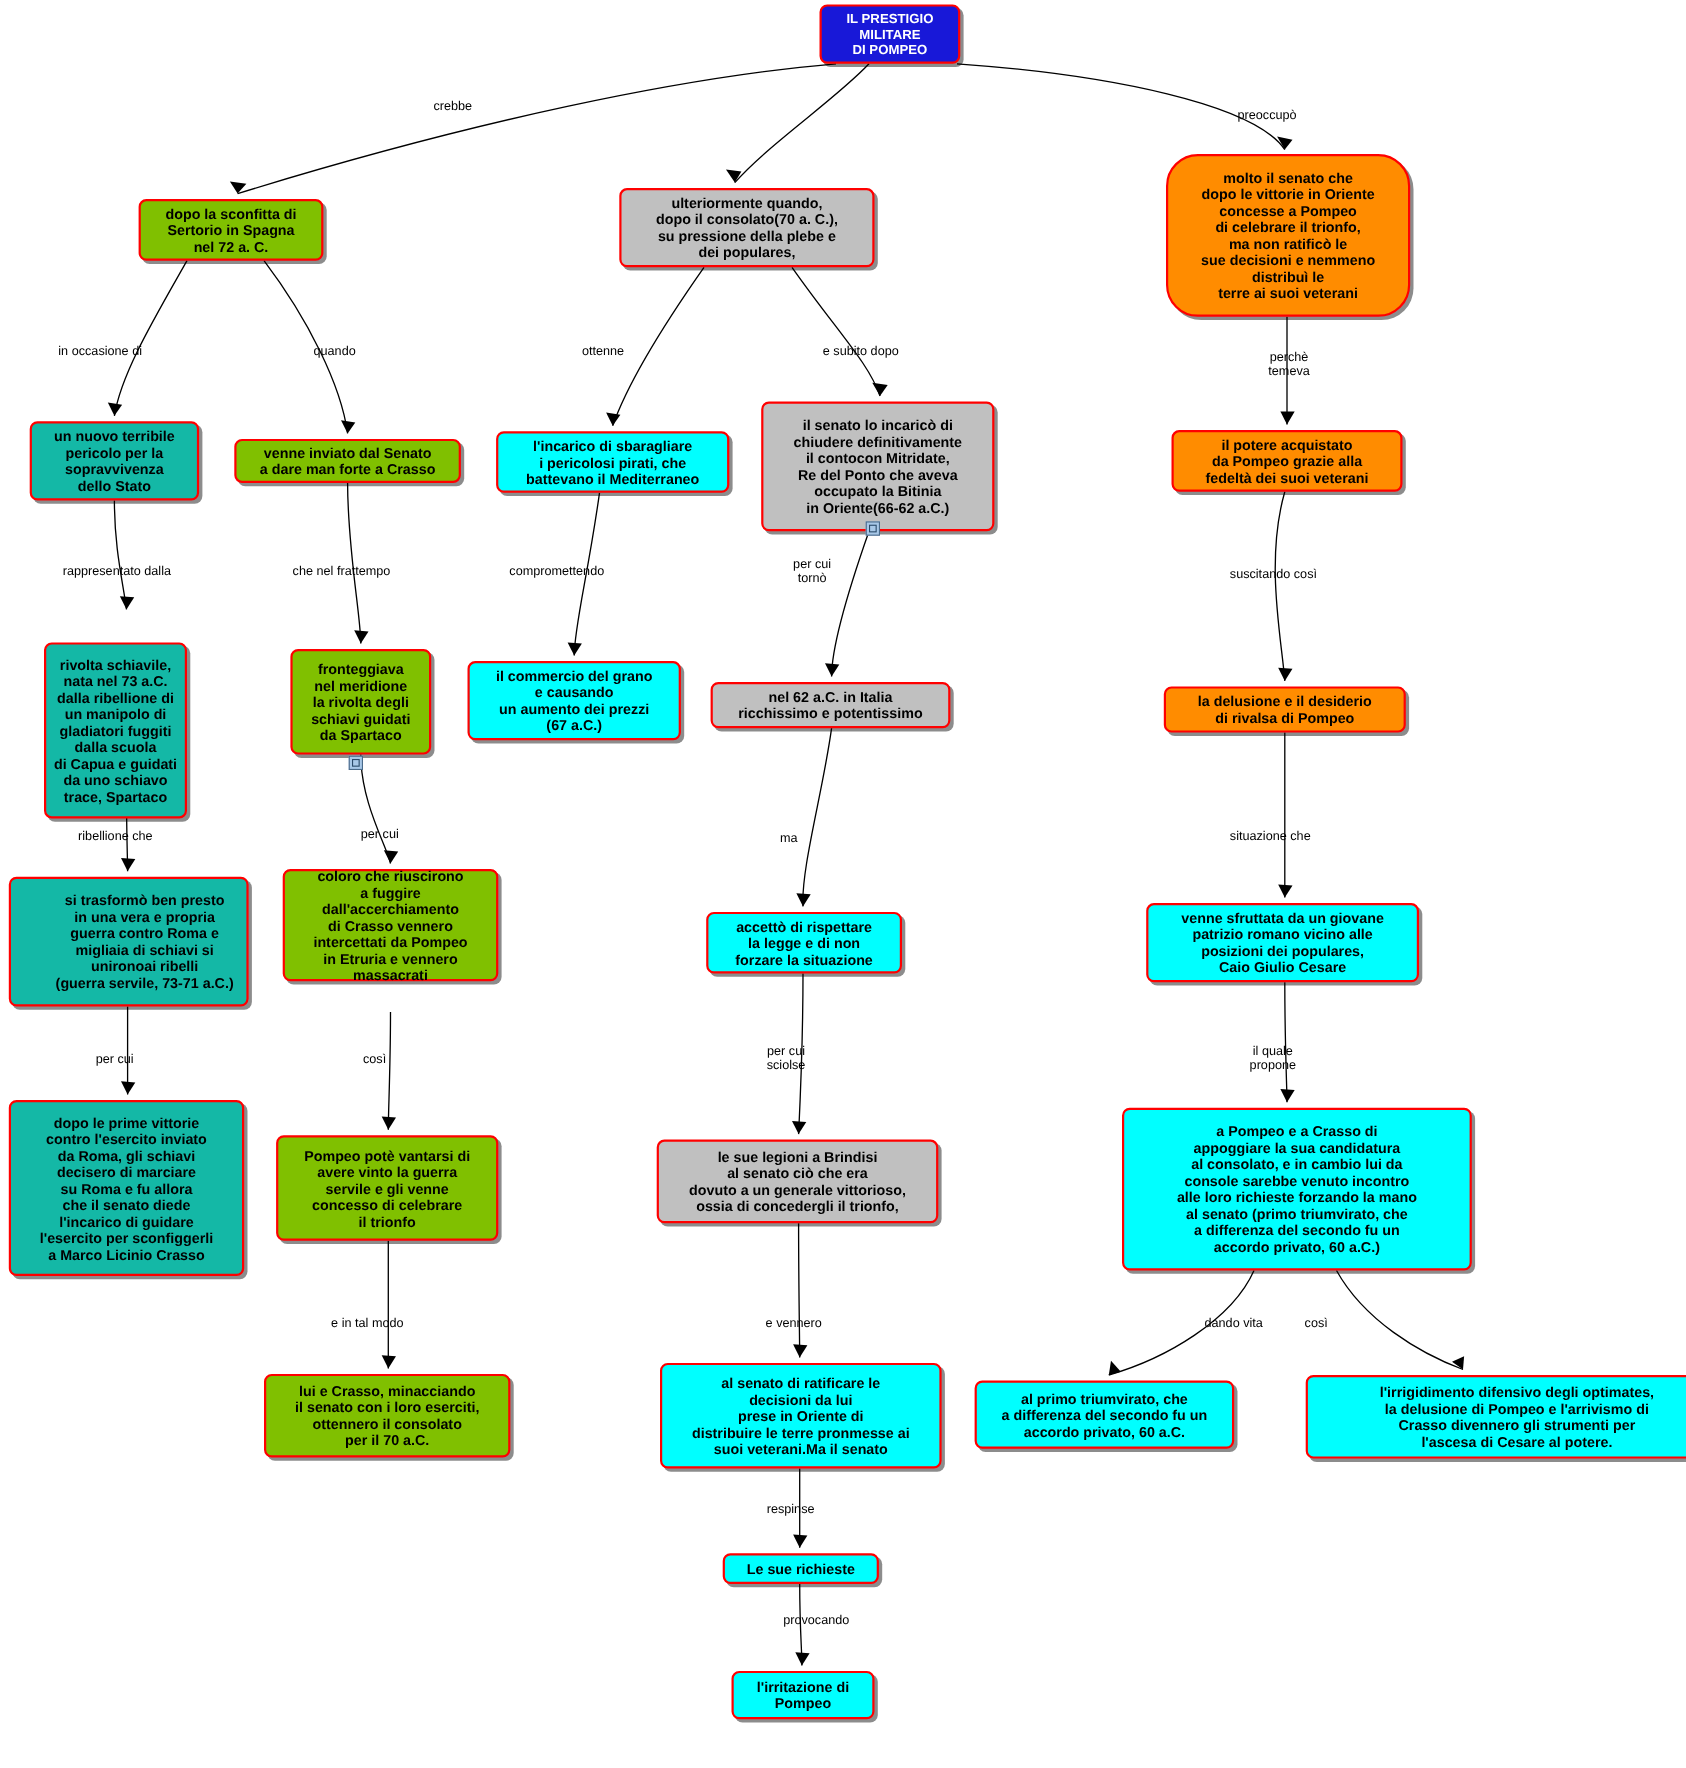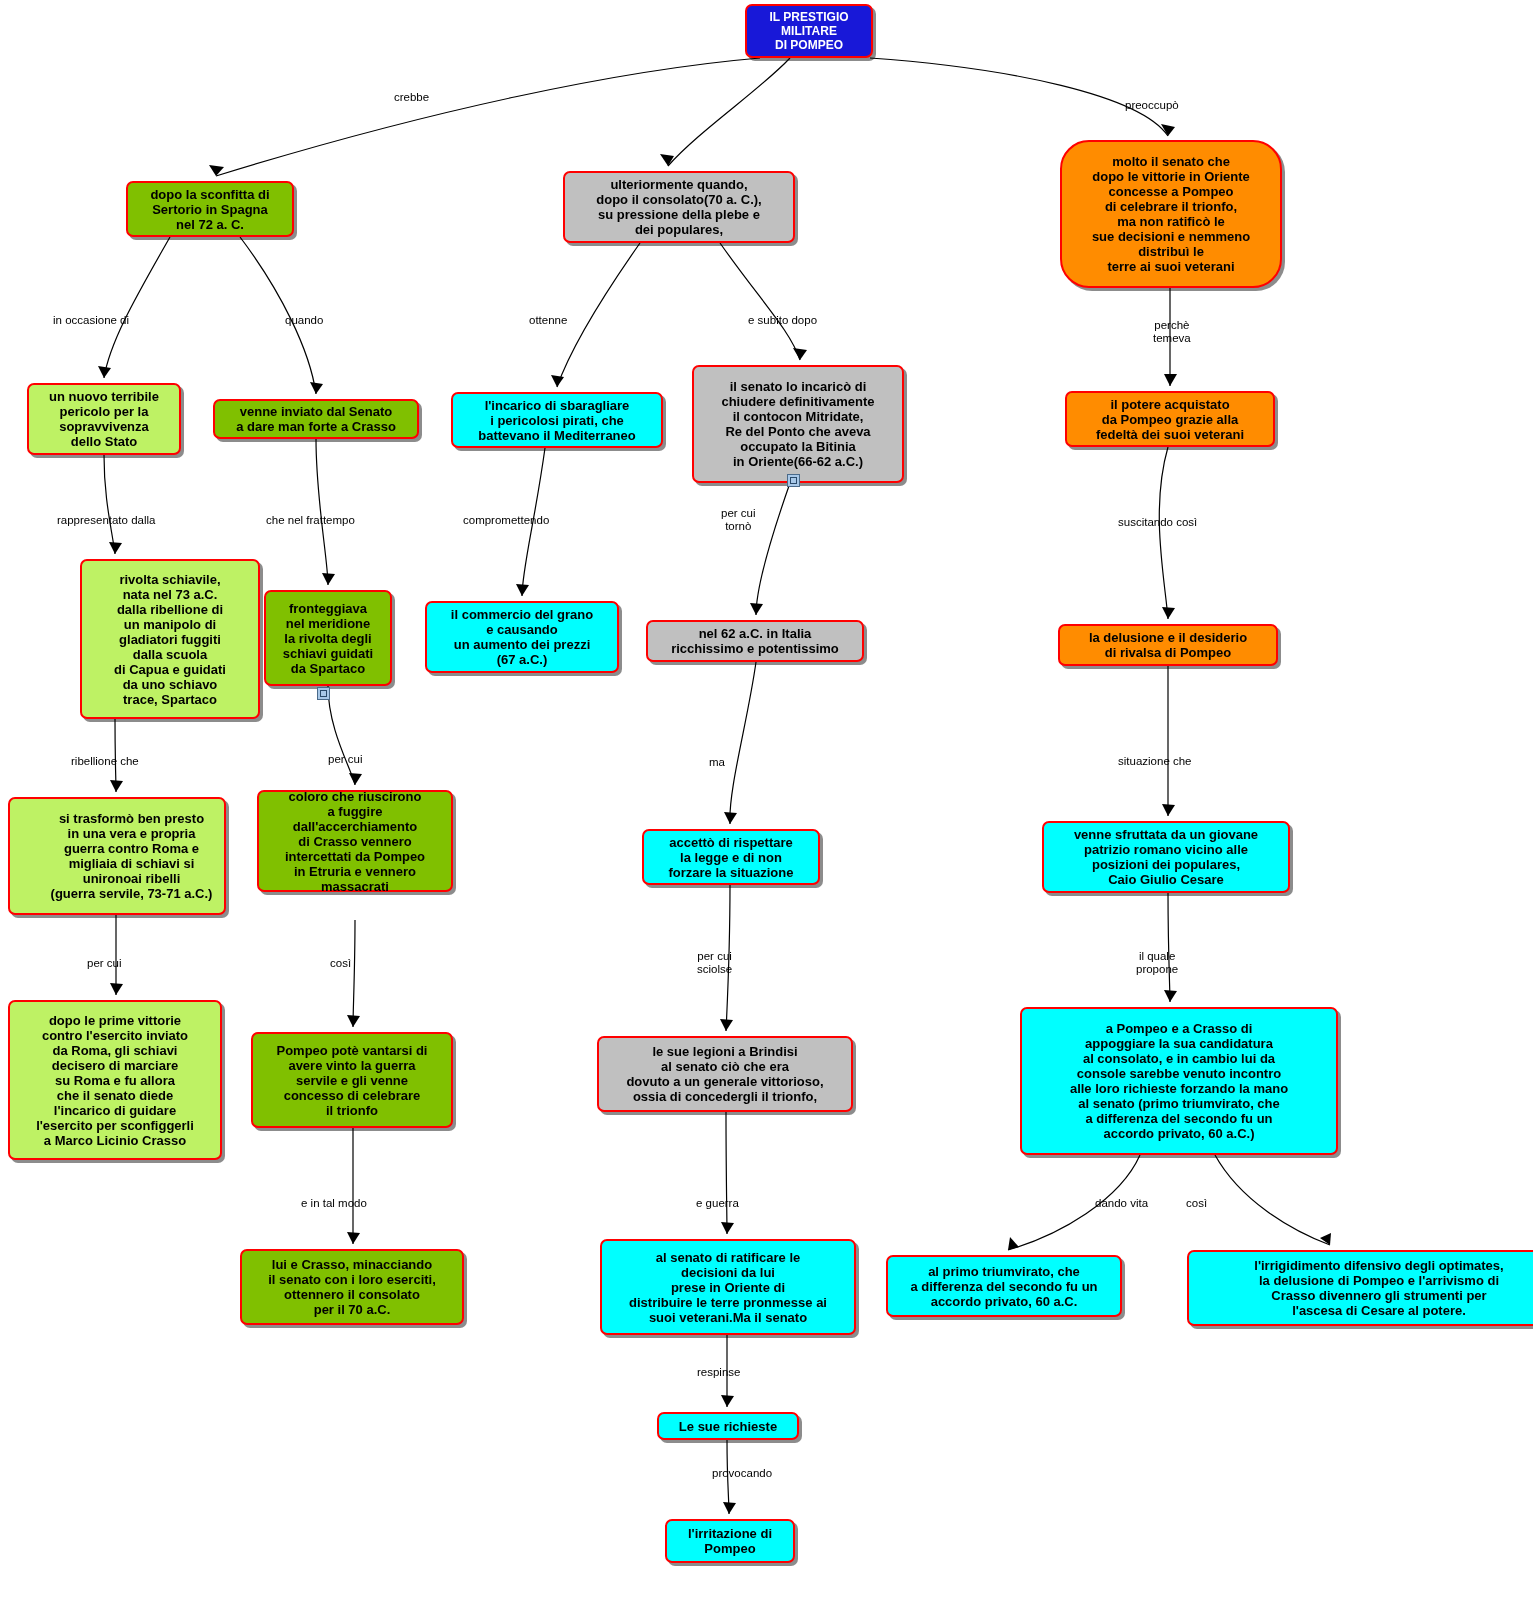--- a/index.html
+++ b/index.html
@@ -42,21 +42,21 @@
   }
   .node.root {
     background: #1818d8;
     color: #ffffff;
     border-color: #ff0000;
     font-size: 12px;
     line-height: 14px;
   }
   .node.green  { background: #80c000; }
   .node.grey   { background: #c0c0c0; }
-  .node.yellow { background: #bef264; }
+  .node.yellow { background: #14b8a6; }
   .node.cyan   { background: #00ffff; }
   .node.orange { background: #ff8c00; }
 
   .edge-label {
     position: absolute;
     font-size: 11.5px;
     font-weight: normal;
     color: #000000;
     text-align: center;
     line-height: 13px;
@@ -198,21 +198,21 @@
 battevano il Mediterraneo</div>
   <div class="node grey" style="left:692px;top:365px;width:212px;height:118px;">il senato lo incaricò di
 chiudere definitivamente
 il contocon Mitridate,
 Re del Ponto che aveva
 occupato la Bitinia
 in Oriente(66-62 a.C.)</div>
   <div class="node orange" style="left:1065px;top:391px;width:210px;height:56px;">il potere acquistato
 da Pompeo grazie alla
 fedeltà dei suoi  veterani</div>
-  <div class="node yellow" style="left:40px;top:559px;width:180px;height:160px;margin-left:40px;">rivolta schiavile,
+  <div class="node yellow" style="left:40px;top:584px;width:130px;height:160px;">rivolta schiavile,
 nata nel 73 a.C.
 dalla ribellione di
 un manipolo di
 gladiatori fuggiti
 dalla scuola
 di Capua e guidati
 da uno schiavo
 trace, Spartaco</div>
   <div class="node green" style="left:264px;top:590px;width:128px;height:96px;">fronteggiava
 nel meridione
@@ -311,21 +311,21 @@
   <div class="edge-label" style="left:328px;top:753px;">per cui</div>
   <div class="edge-label" style="left:709px;top:756px;">ma</div>
   <div class="edge-label" style="left:1118px;top:755px;">situazione che</div>
   <div class="edge-label" style="left:87px;top:957px;">per cui</div>
   <div class="edge-label" style="left:330px;top:957px;">così</div>
   <div class="edge-label" style="left:697px;top:950px;">per cui
 sciolse</div>
   <div class="edge-label" style="left:1136px;top:950px;">il quale
 propone</div>
   <div class="edge-label" style="left:301px;top:1197px;">e in tal modo</div>
-  <div class="edge-label" style="left:696px;top:1197px;">e guerra</div>
+  <div class="edge-label" style="left:696px;top:1197px;">e vennero</div>
   <div class="edge-label" style="left:1095px;top:1197px;">dando vita</div>
   <div class="edge-label" style="left:1186px;top:1197px;">così</div>
   <div class="edge-label" style="left:697px;top:1366px;">respinse</div>
   <div class="edge-label" style="left:668px;top:1467px;margin-left:44px;">provocando</div>
 
   <div class="note-icon" style="left:787px;top:474px;"></div>
   <div class="note-icon" style="left:317px;top:687px;"></div>
 
 </div>
 

